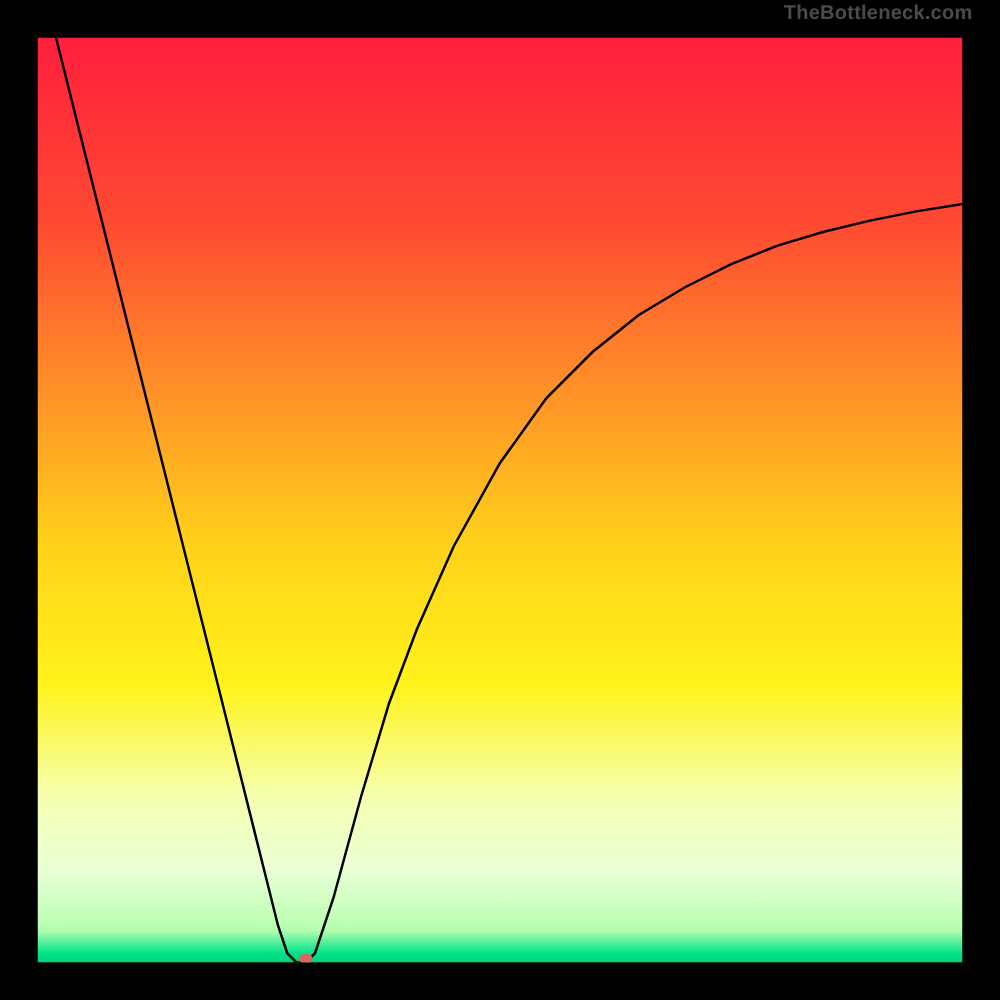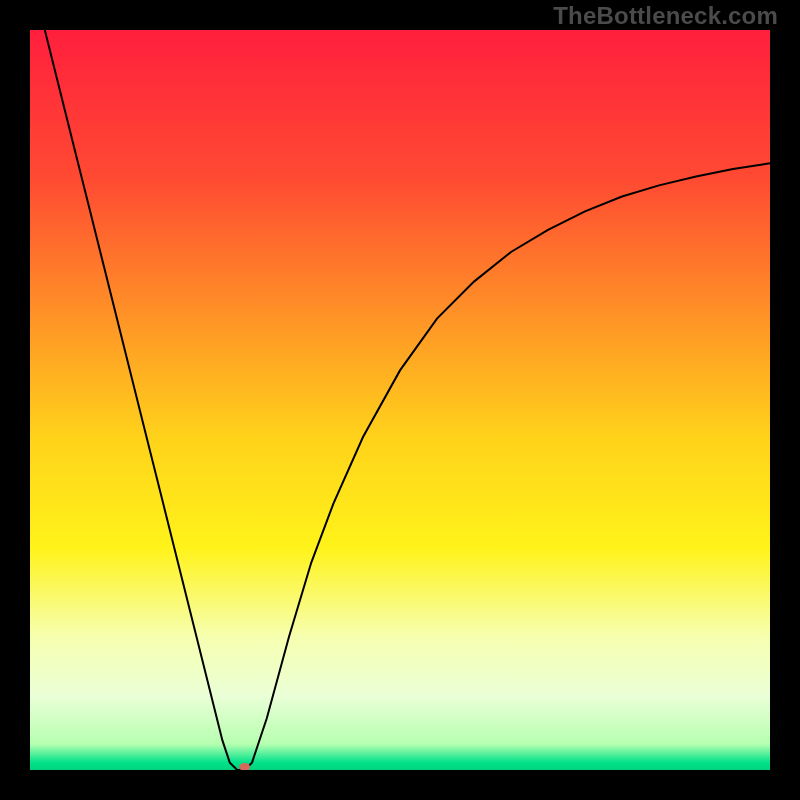--- a/index.html
+++ b/index.html
@@ -15,21 +15,21 @@
     position: relative;
     width: 800px;
     height: 800px;
     background: #000;
   }
   .watermark {
     position: absolute;
     top: 2px;
     right: 22px;
     color: #4b4b4b;
-    font-size: 24px;
+    font-size: 16px;
     font-weight: 600;
     letter-spacing: 0.2px;
     user-select: none;
   }
   .plot-wrap {
     position: absolute;
     left: 30px;
     top: 30px;
     width: 740px;
     height: 740px;

